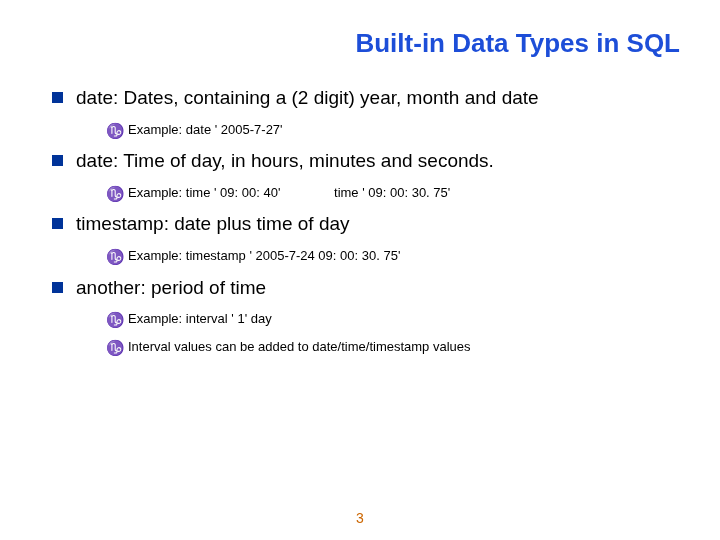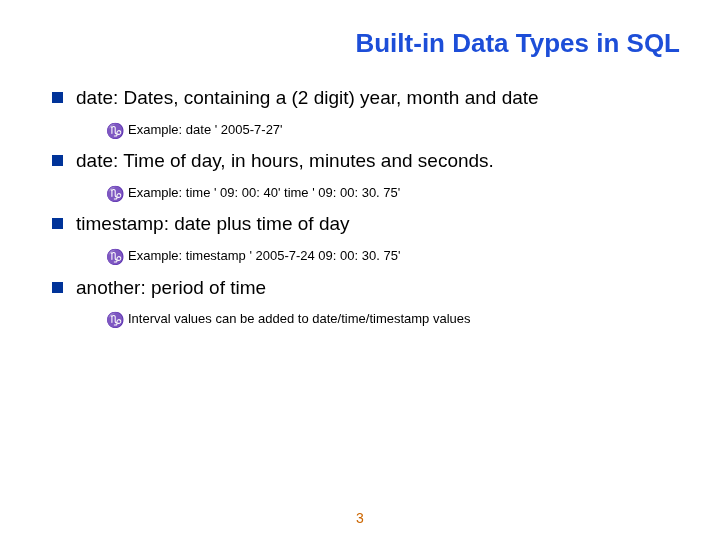--- a/index.html
+++ b/index.html
@@ -61,21 +61,21 @@
   }
   ul.level2 > li::before {
     content: "\2651"; 
     position: absolute;
     left: 0;
     top: 0;
     color: #c97a2e;
     font-size: 15px;
   }
   .kw { font-weight: normal; }
-  .extra { display: inline-block; }
+  .extra { display: inline-block; margin-left: 50px; }
   .pagenum {
     position: absolute;
     bottom: 14px;
     left: 0;
     width: 100%;
     text-align: center;
     font-size: 14px;
     color: #cc6600;
   }
 </style>
@@ -112,20 +112,23 @@
         <li>
           <span>Example:  </span><span class="kw">timestamp </span><span> ' 2005-7-24 09: 00: 30. 75'</span>
         </li>
       </ul>
     </li>
 
     <li>
       <span class="kw">another:</span><span>  period of time</span>
       <ul class="level2">
         <li>
+          <span>Example:   </span><span class="kw">interval </span><span> ' 1' day</span>
+        </li>
+        <li>
           <span>Interval values can be added to date/time/timestamp values</span>
         </li>
       </ul>
     </li>
 
   </ul>
 
   <div class="pagenum">3</div>
 </div>
 

